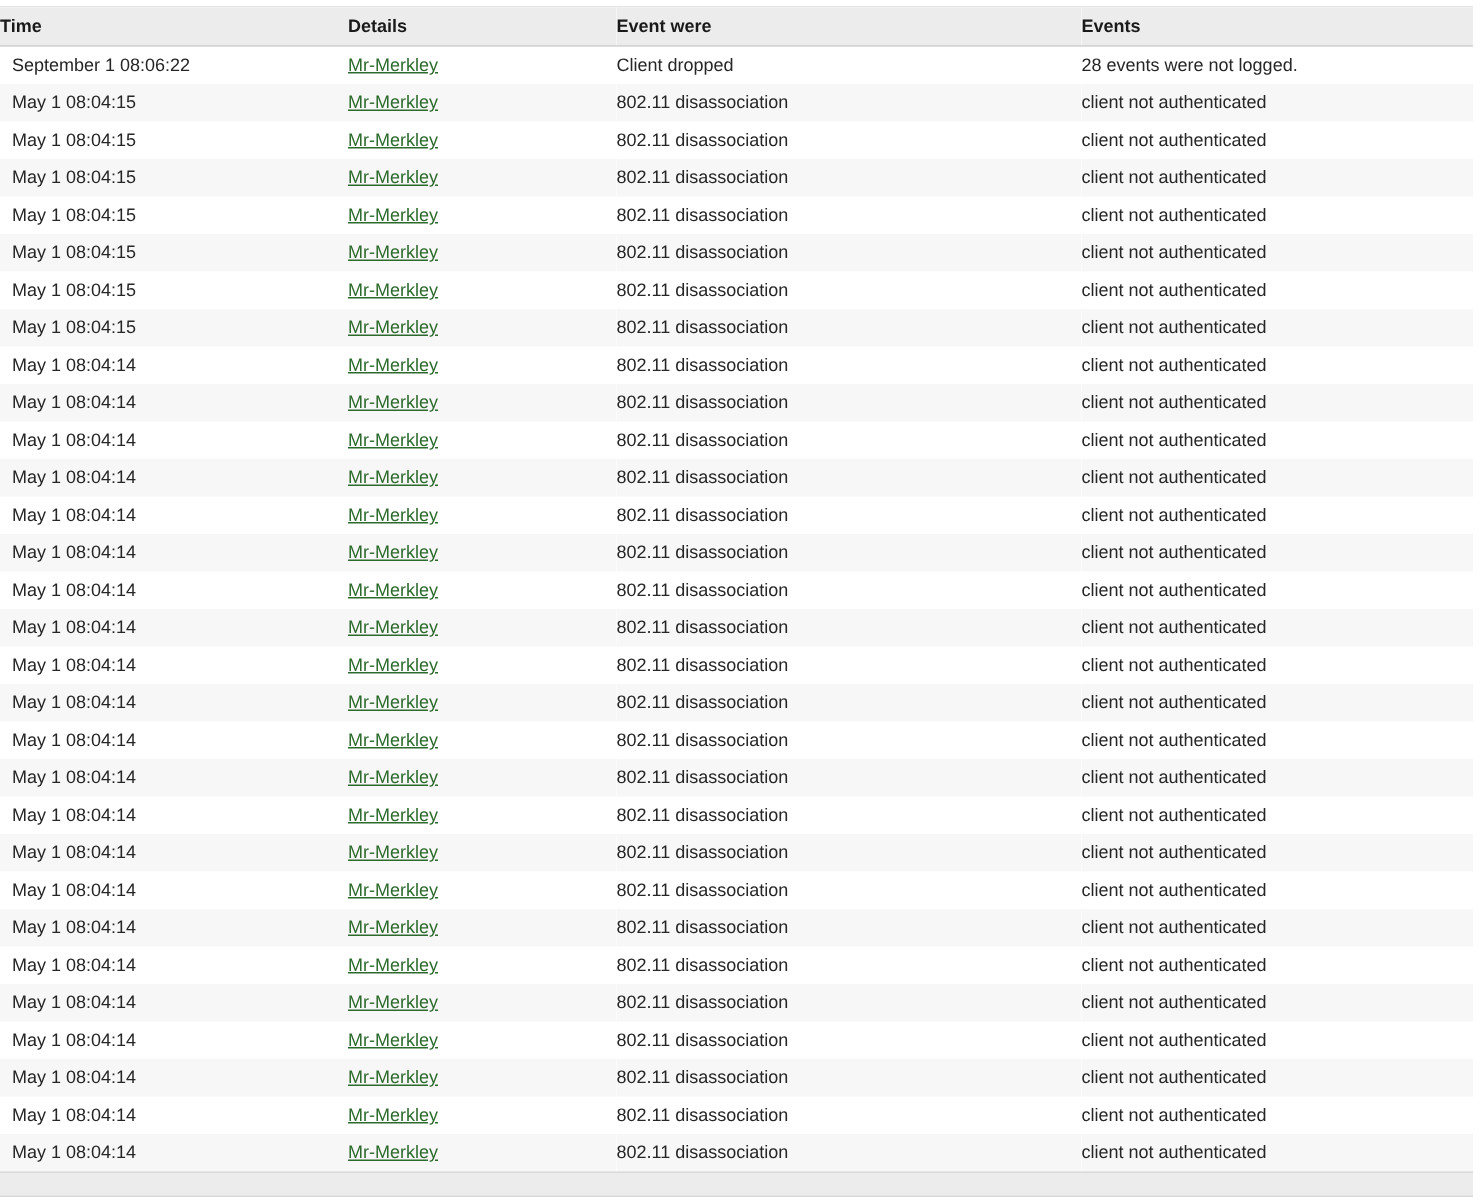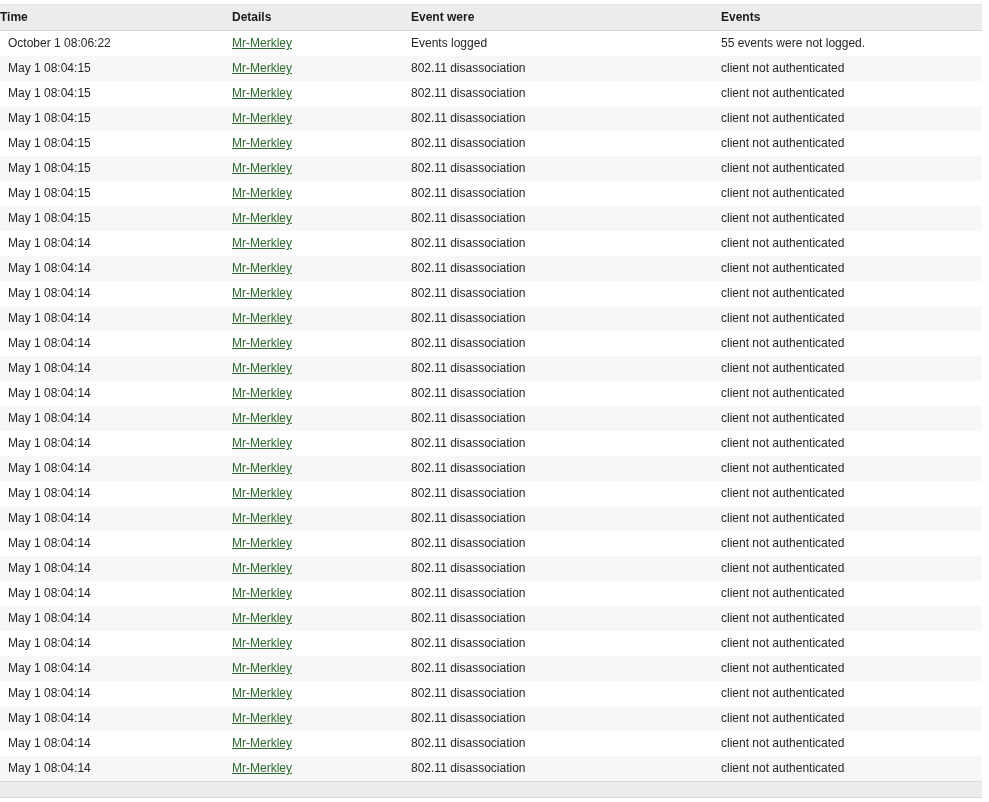--- a/index.html
+++ b/index.html
@@ -120,24 +120,24 @@
     <thead>
       <tr style="background: rgb(236, 236, 236);">
         <th class="col-time">Time</th>
         <th class="col-client">Details</th>
         <th class="col-event">Event were</th>
         <th class="col-details">Events</th>
       </tr>
     </thead>
     <tbody id="table-body">
         <tr style="background: rgb(255, 255, 255);">
-          <td class="off-time" style="padding-left: 8px;">October 1 08:06:22</td>
-          <td><a class="client-link" style="color: rgb(45, 106, 45);">Mr-Merkley</a></td>
-          <td>Events logged</td>
-          <td>55 events were not logged.</td>
+          <td class="off-time" style="padding-left: 8px;">September 1 08:06:22</td>
+          <td><a class="client-link" style="color: rgb(45, 106, 45);">Mr-Merkley</a></td>
+          <td>Client dropped</td>
+          <td>28 events were not logged.</td>
         </tr>
         <tr style="background: rgb(247, 247, 247);">
           <td class="off-time" style="padding-left: 8px;">May 1 08:04:15</td>
           <td><a class="client-link" style="color: rgb(45, 106, 45);">Mr-Merkley</a></td>
           <td>802.11 disassociation</td>
           <td>client not authenticated</td>
         </tr>
         <tr style="background: rgb(255, 255, 255);">
           <td class="off-time" style="padding-left: 8px;">May 1 08:04:15</td>
           <td><a class="client-link" style="color: rgb(45, 106, 45);">Mr-Merkley</a></td>

